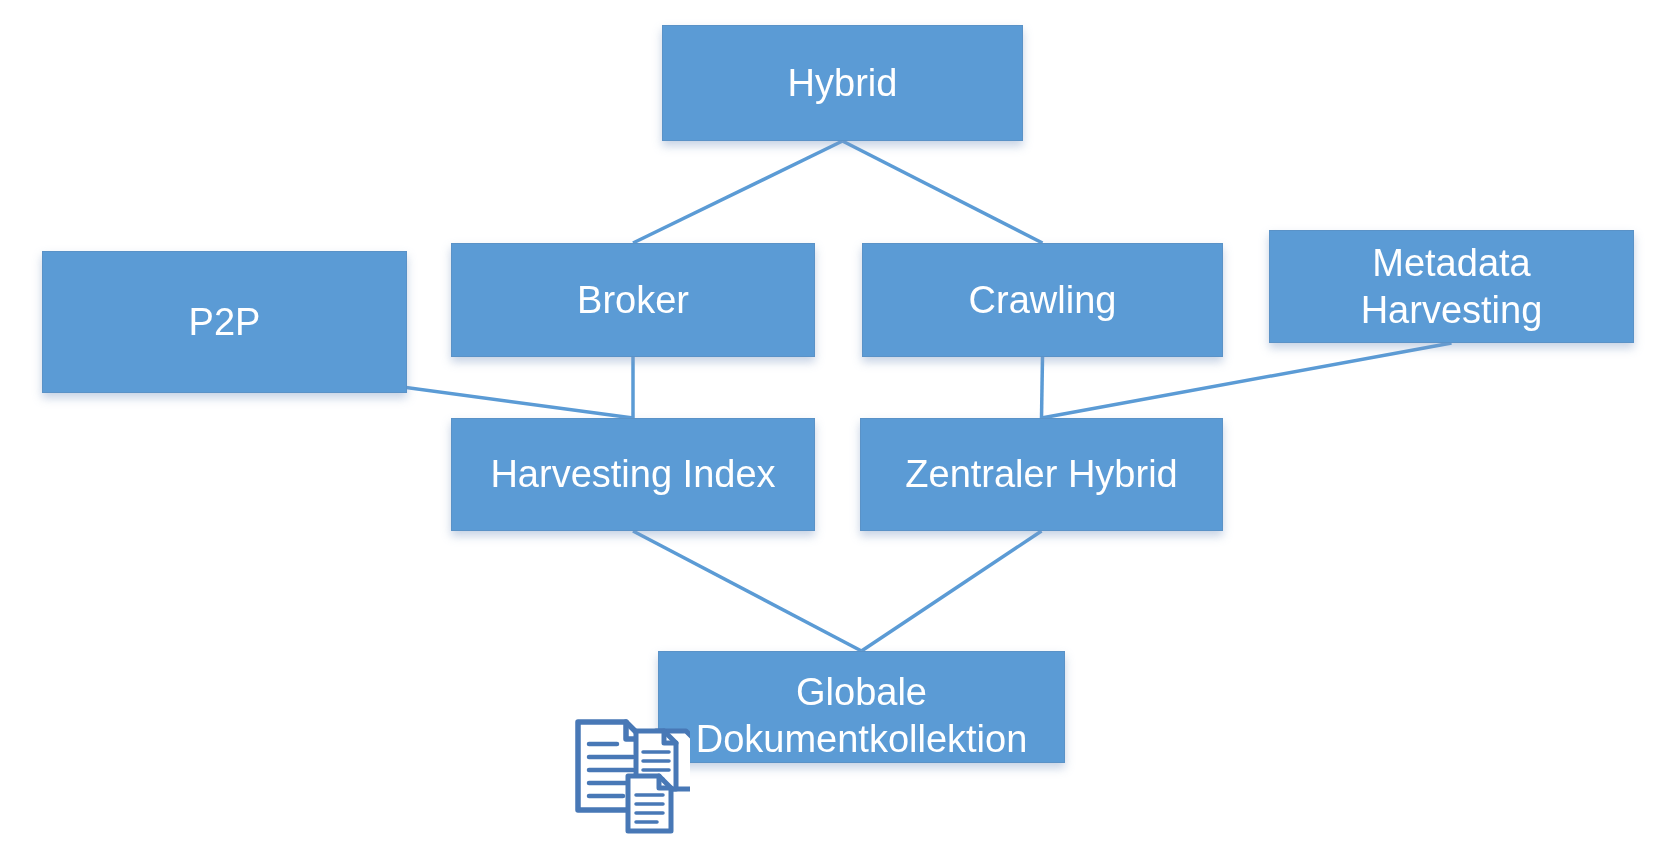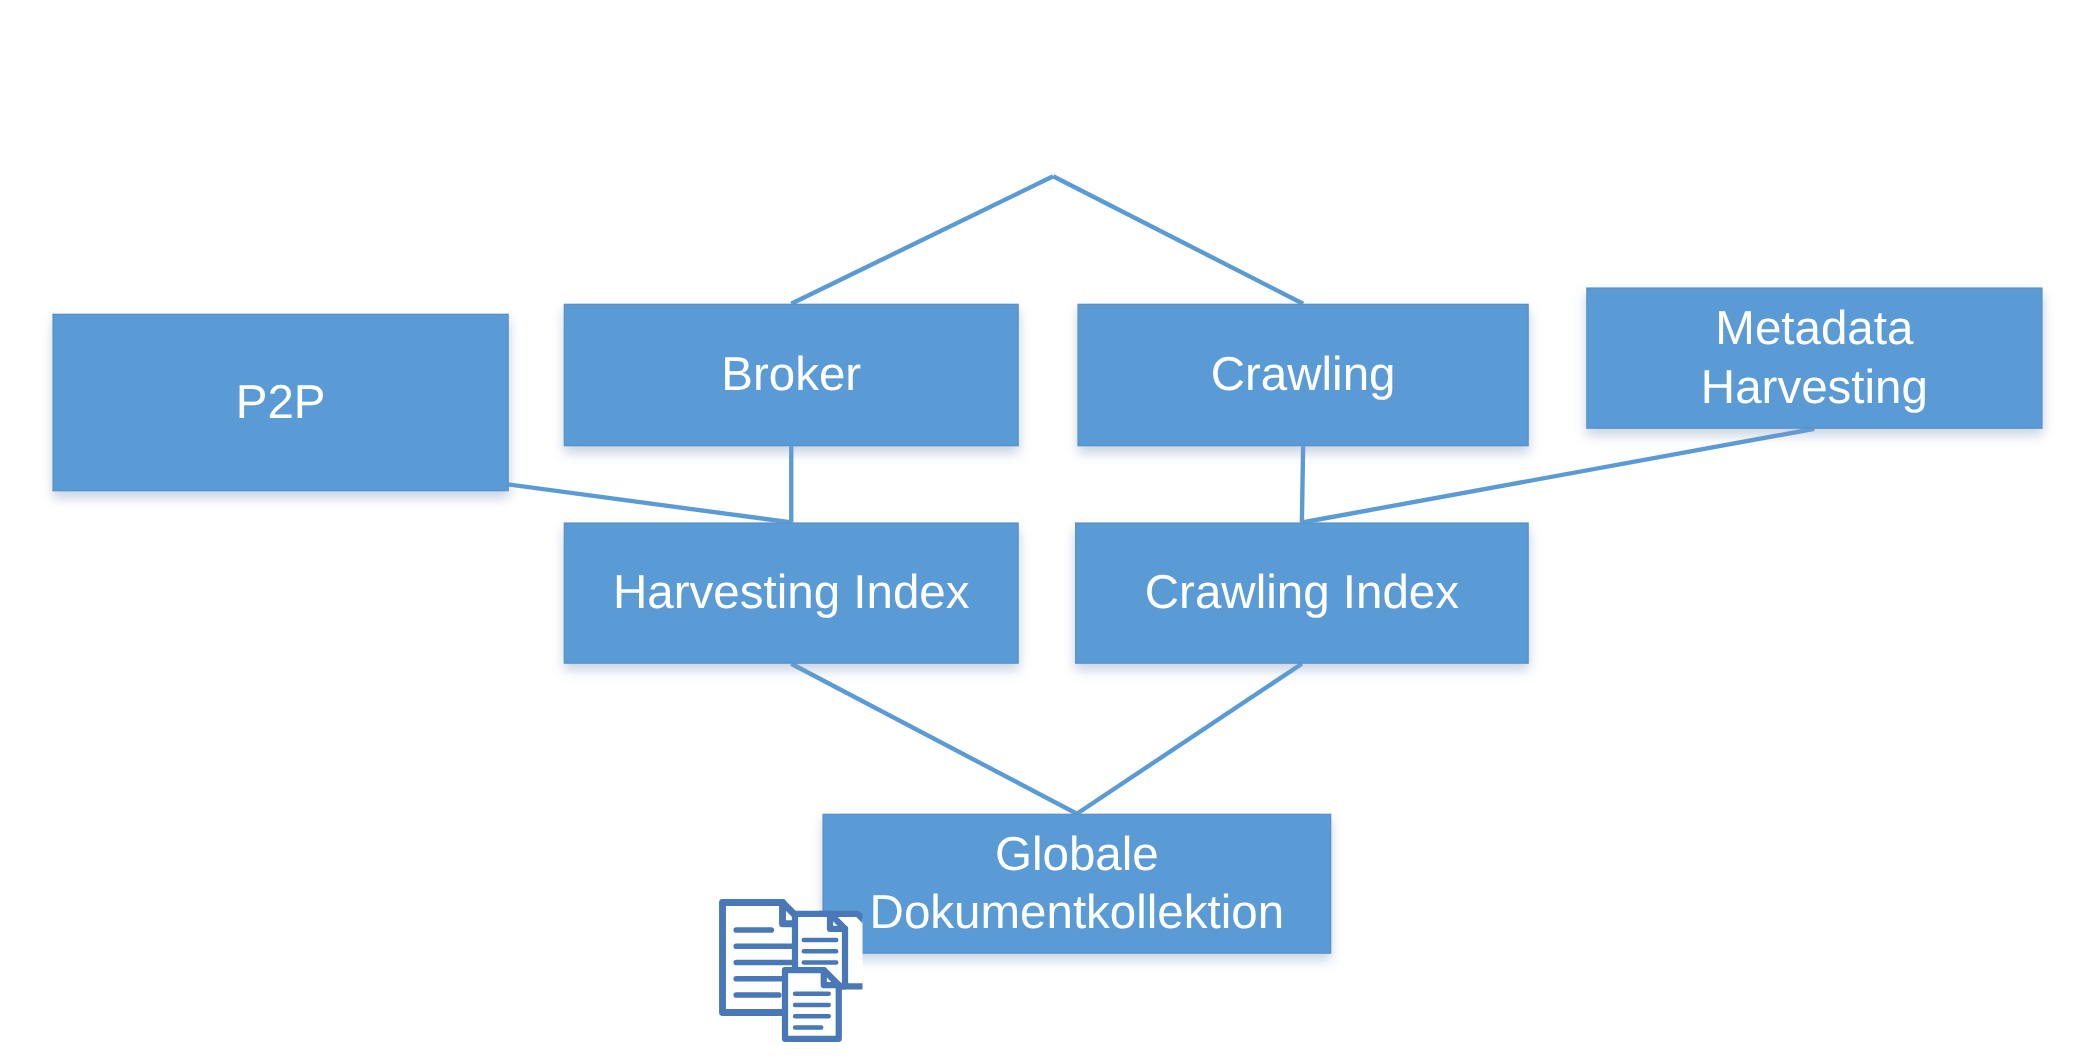--- a/index.html
+++ b/index.html
@@ -55,20 +55,23 @@
       <line x1="842.5" y1="141" x2="633" y2="243" stroke="#5B9BD5" stroke-width="3.5"></line>
       <line x1="842.5" y1="141" x2="1042.5" y2="243" stroke="#5B9BD5" stroke-width="3.5"></line>
       <line x1="224.5" y1="363" x2="633" y2="418" stroke="#5B9BD5" stroke-width="3.5"></line>
       <line x1="633" y1="357" x2="633" y2="418" stroke="#5B9BD5" stroke-width="3.5"></line>
       <line x1="1042.5" y1="357" x2="1041.5" y2="418" stroke="#5B9BD5" stroke-width="3.5"></line>
       <line x1="1451.5" y1="343" x2="1041.5" y2="418" stroke="#5B9BD5" stroke-width="3.5"></line>
       <line x1="633" y1="531" x2="861.5" y2="651" stroke="#5B9BD5" stroke-width="3.5"></line>
       <line x1="1041.5" y1="531" x2="861.5" y2="651" stroke="#5B9BD5" stroke-width="3.5"></line>
     </svg>
 
+  <div class="node" id="node-hybrid" style="left: 662px; top: 25px; width: 361px; height: 116px;">
+    <span>Hybrid</span>
+  </div>
 
   <div class="node" id="node-p2p" style="left: 42px; top: 251px; width: 365px; height: 142px;">
     <span>P2P</span>
   </div>
 
   <div class="node" id="node-broker" style="left: 451px; top: 243px; width: 364px; height: 114px;">
     <span>Broker</span>
   </div>
 
   <div class="node" id="node-crawling" style="left: 862px; top: 243px; width: 361px; height: 114px;">
@@ -77,24 +80,24 @@
 
   <div class="node narrow" id="node-metadata" style="left: 1269px; top: 230px; width: 365px; height: 113px;">
     <span>Metadata Harvesting</span>
   </div>
 
   <div class="node" id="node-verteilter" style="left: 451px; top: 418px; width: 364px; height: 113px;">
     <span>Harvesting Index</span>
   </div>
 
   <div class="node" id="node-zentraler" style="left: 860px; top: 418px; width: 363px; height: 113px;">
-    <span>Crawling Index</span>
+    <span>Zentraler Hybrid</span>
   </div>
 
-  <div class="node wide" id="node-globale" style="left: 658px; top: 651px; width: 407px; height: 112px;">
+  <div class="node wide" id="node-globale" style="left: 658px; top: 651px; width: 407px; height: 112px; align-items: flex-end;">
     <span>Globale Dokumentkollektion</span>
   </div>
 
   <svg id="documents-icon" width="130" height="135" viewBox="0 0 130 135">
 
     <g stroke="#4878B6" fill="#ffffff" stroke-linejoin="round" stroke-linecap="round">
       <path d="M18,17 H66 L83,34 V105 H18 Z" stroke-width="5.5"></path>
       <path d="M66,17 V34 H83" fill="none" stroke-width="5.5"></path>
       <path d="M29,39 H57 M29,52 H73 M29,65 H73 M29,78 H73 M29,91 H63" fill="none" stroke-width="4.5"></path>
 

